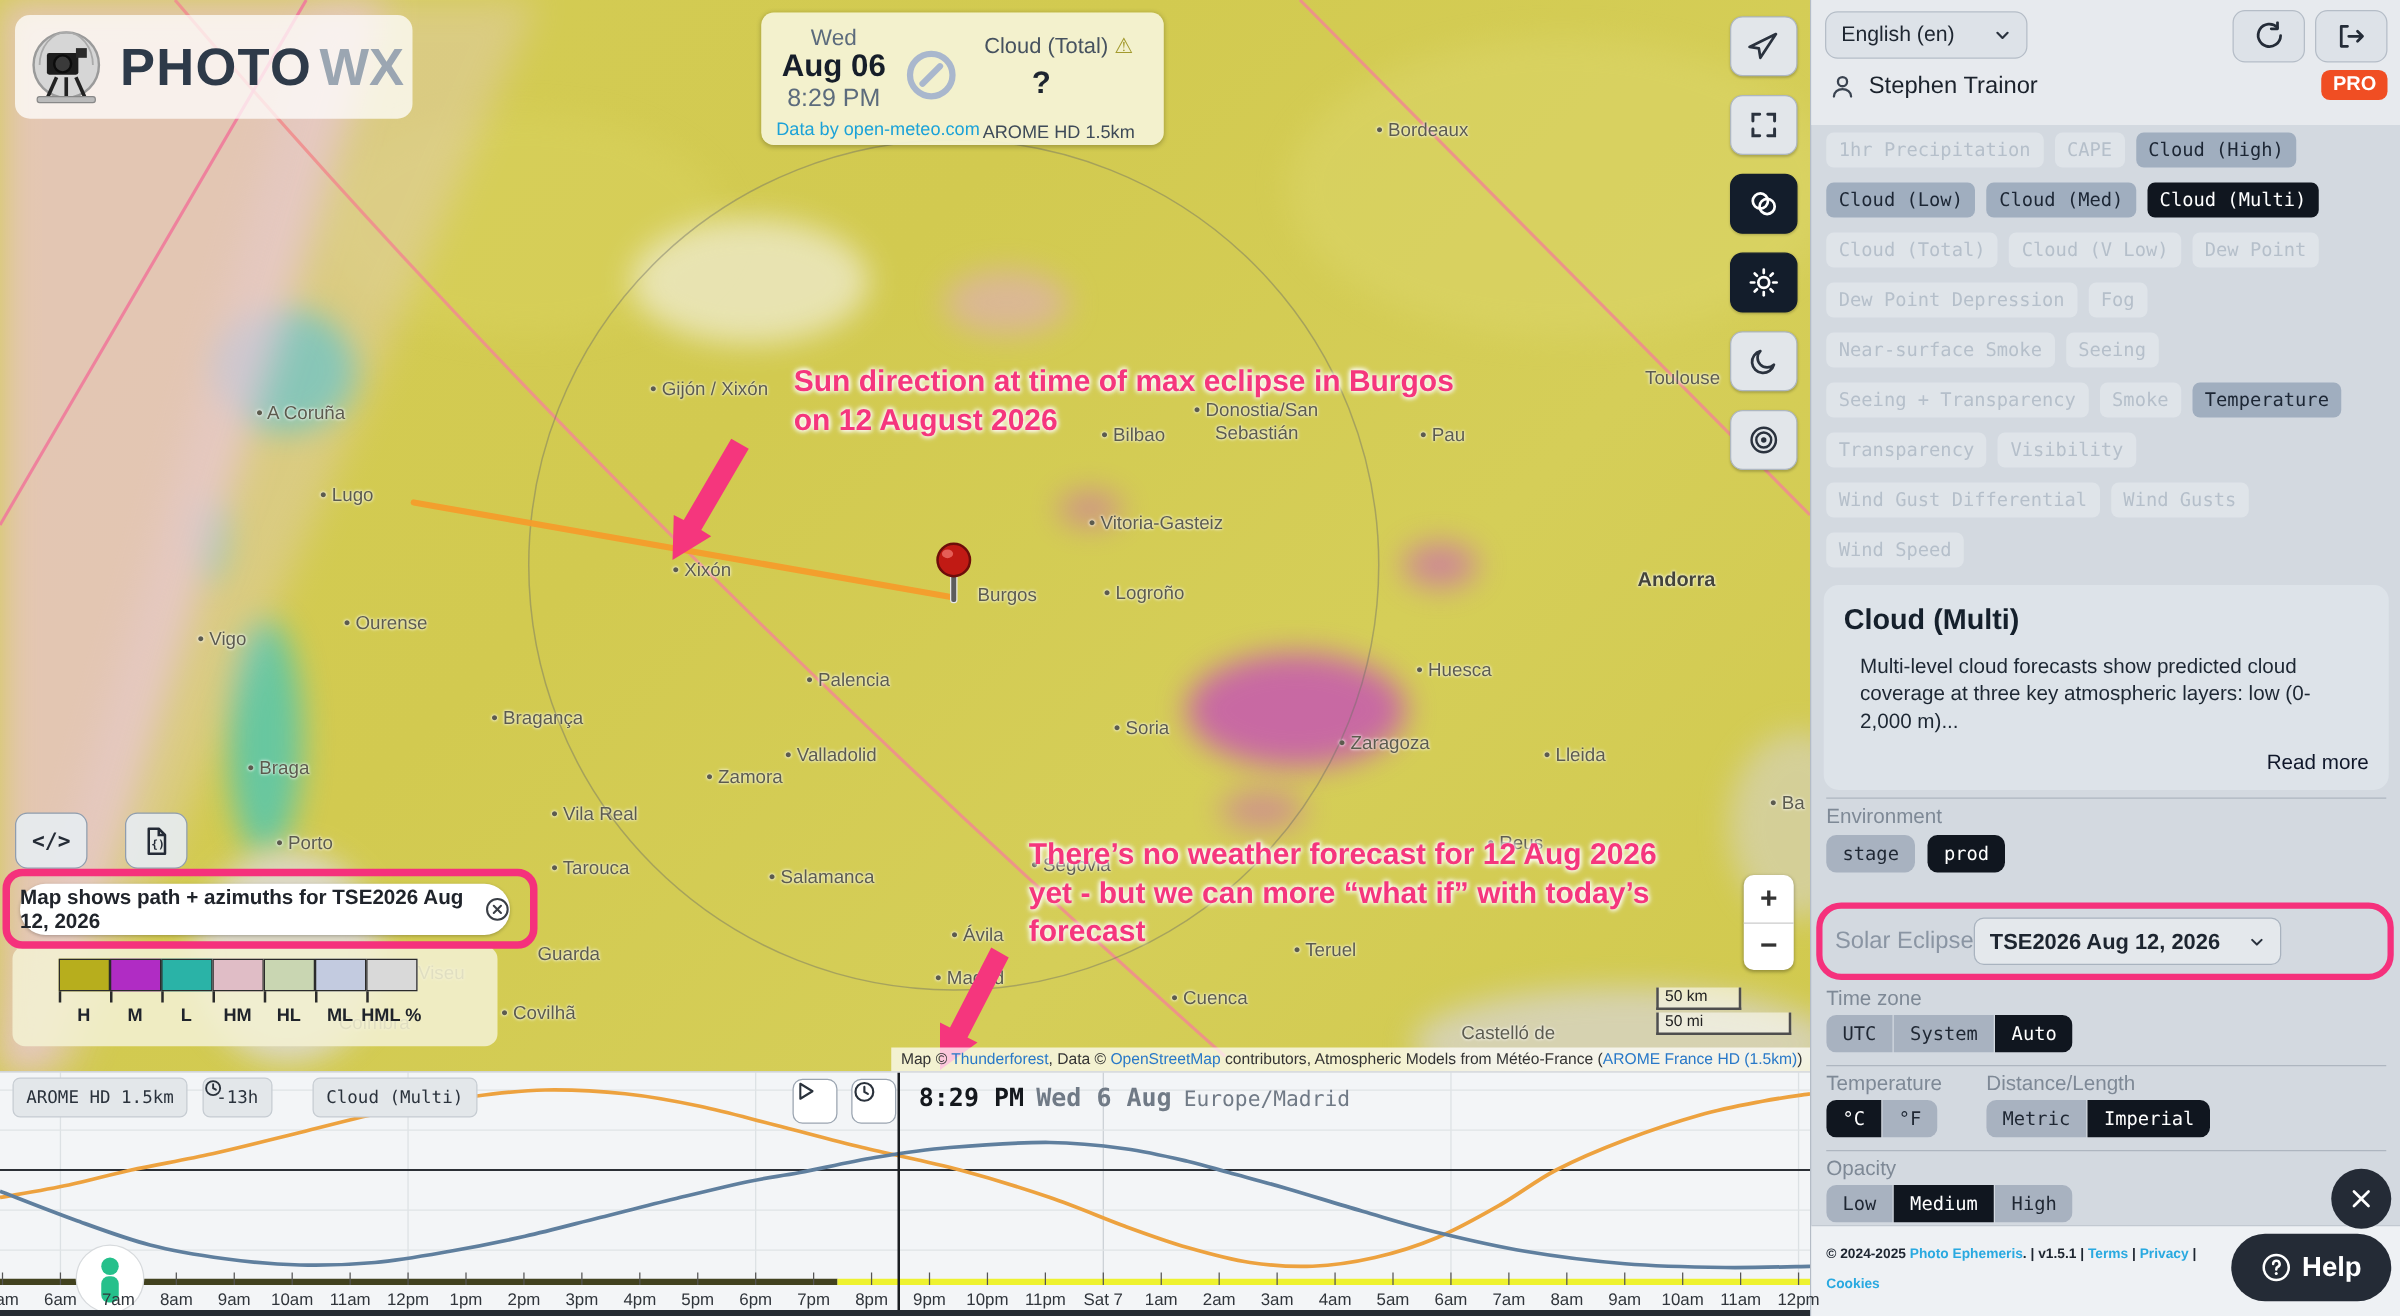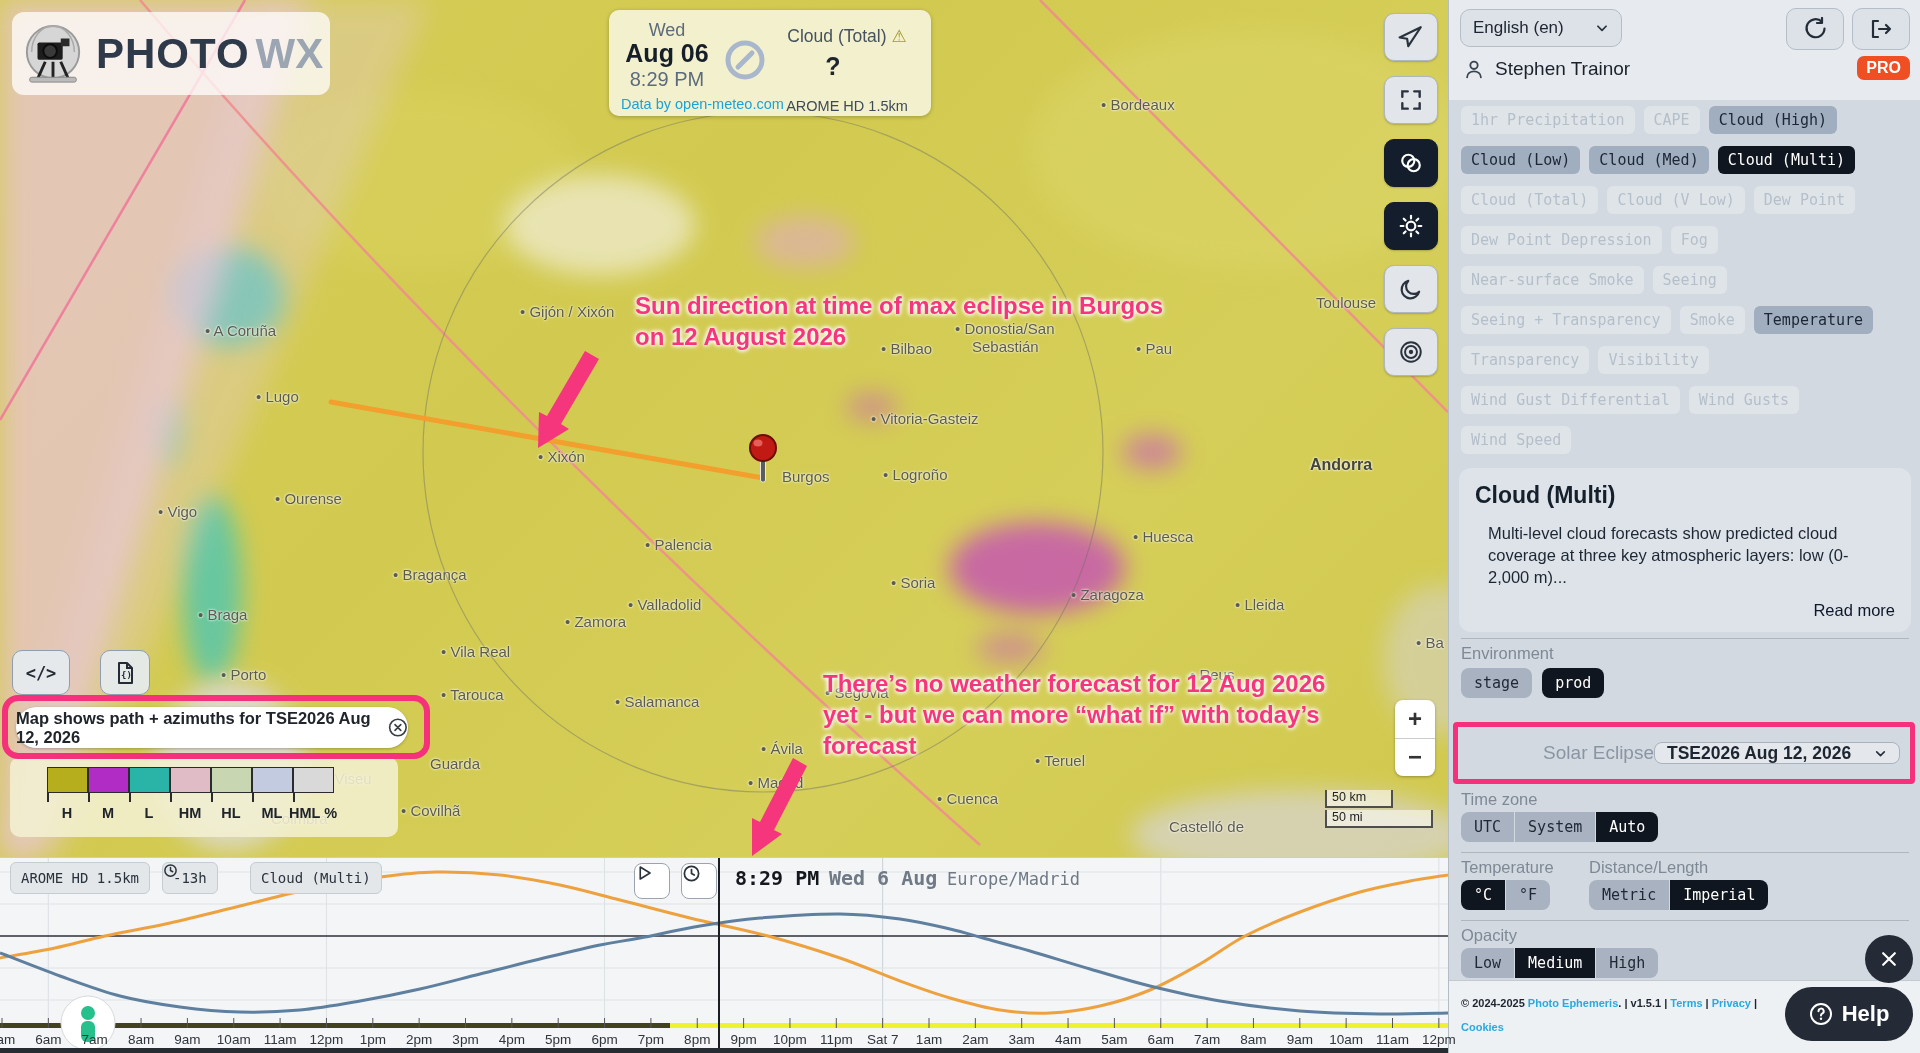--- a/index.html
+++ b/index.html
@@ -110,24 +110,24 @@
   #cloud-card p{margin:13px;font-size:16.5px;line-height:22px;color:#1d2733;}
   #cloud-card .rm{display:block;text-align:right;color:#0f172a;font-size:16.5px;margin-top:10px;cursor:pointer;}
   .sb-label{position:absolute;left:12px;font-size:16.5px;color:#7e8996;}
   .hr{position:absolute;left:12px;width:448px;border-top:1px solid #aeb6c0;}
   .seg{display:flex;gap:1px;border-radius:8px;overflow:hidden;position:absolute;}
   .seg.pills{gap:10px;overflow:visible;border-radius:0;}
   .seg button{font-family:"DejaVu Sans Mono",monospace;font-size:15px;padding:6px 13px;border:none;cursor:pointer;
     background:#a8b2c0;color:#1f2733;}
   .seg.pills button{border-radius:8px;}
   .seg button.on{background:#10161f;color:#fff;}
-  #eclipse-row{position:absolute;left:4px;top:722px;width:462px;height:62px;border:5px solid #f5317c;border-radius:4px;
-    box-sizing:border-box;display:flex;align-items:center;justify-content:flex-end;padding:0 10px 0 10px;}
+  #eclipse-row{position:absolute;left:4px;top:722px;width:462px;height:62px;border:5px solid #f5317c;border-radius:20px;
+    box-sizing:border-box;display:flex;align-items:center;justify-content:flex-start;padding:0 10px 0 10px;}
   #eclipse-row .lab{font-size:19px;color:#8a95a3;}
-  #eclipse-select{width:246px;height:22px;background:#e4e8ec;border:1px solid #a9b3bf;border-radius:8px;cursor:pointer;
+  #eclipse-select{width:246px;height:38px;background:#e4e8ec;border:1px solid #a9b3bf;border-radius:8px;cursor:pointer;
     display:flex;align-items:center;justify-content:space-between;padding:0 12px;box-sizing:border-box;
     font-size:17.5px;font-weight:bold;color:#1d2530;}
   #sb-footer{position:absolute;left:0;top:980px;width:100%;height:73px;background:#eef1f4;border-top:1px solid #c2c9d1;}
   #footer-text{position:absolute;left:12px;top:10px;width:330px;font-size:11px;line-height:24px;color:#1d2530;font-weight:bold;}
   #footer-text .lnk{color:#29a9e0;cursor:pointer;}
   #help-btn{position:absolute;left:336px;top:6px;width:128px;height:54px;background:#242b36;border:none;border-radius:28px;
     color:#fff;font-size:22px;font-weight:bold;display:flex;align-items:center;justify-content:center;gap:9px;cursor:pointer;
     font-family:"Liberation Sans",sans-serif;}
   #close-x{position:absolute;left:416px;top:935px;width:48px;height:48px;border-radius:50%;background:#242b36;border:none;
     color:#fff;display:flex;align-items:center;justify-content:center;cursor:pointer;z-index:5;}
@@ -356,20 +356,21 @@
       </div>
 
     <div id="zoomctl">
       <div class="zin">+</div>
       <div>−</div>
     </div>
 
     <div class="scalebar" style="top:790px;width:68px;">50 km</div>
     <div class="scalebar" style="top:810px;width:108px;">50 mi</div>
 
+    <div id="attrib"><span>Map © </span><span class="lnk">Thunderforest</span><span>, Data © </span><span class="lnk">OpenStreetMap</span><span> contributors, Atmospheric Models from Météo-France (</span><span class="lnk">AROME France HD (1.5km)</span><span>)</span></div>
   </div>
 
   <div id="timeline">
     <svg id="tl-svg" width="1448" height="196">
       <g id="tl-grid">
           <line x1="48.35" x2="48.35" y1="0" y2="165" stroke="#aab2b9" stroke-opacity="0.3"></line>
           <line x1="326.45" x2="326.45" y1="0" y2="165" stroke="#aab2b9" stroke-opacity="0.3"></line>
           <line x1="604.5500000000001" x2="604.5500000000001" y1="0" y2="165" stroke="#aab2b9" stroke-opacity="0.3"></line>
           <line x1="882.65" x2="882.65" y1="0" y2="165" stroke="#aab2b9" stroke-opacity="0.55"></line>
           <line x1="1160.75" x2="1160.75" y1="0" y2="165" stroke="#aab2b9" stroke-opacity="0.3"></line>

